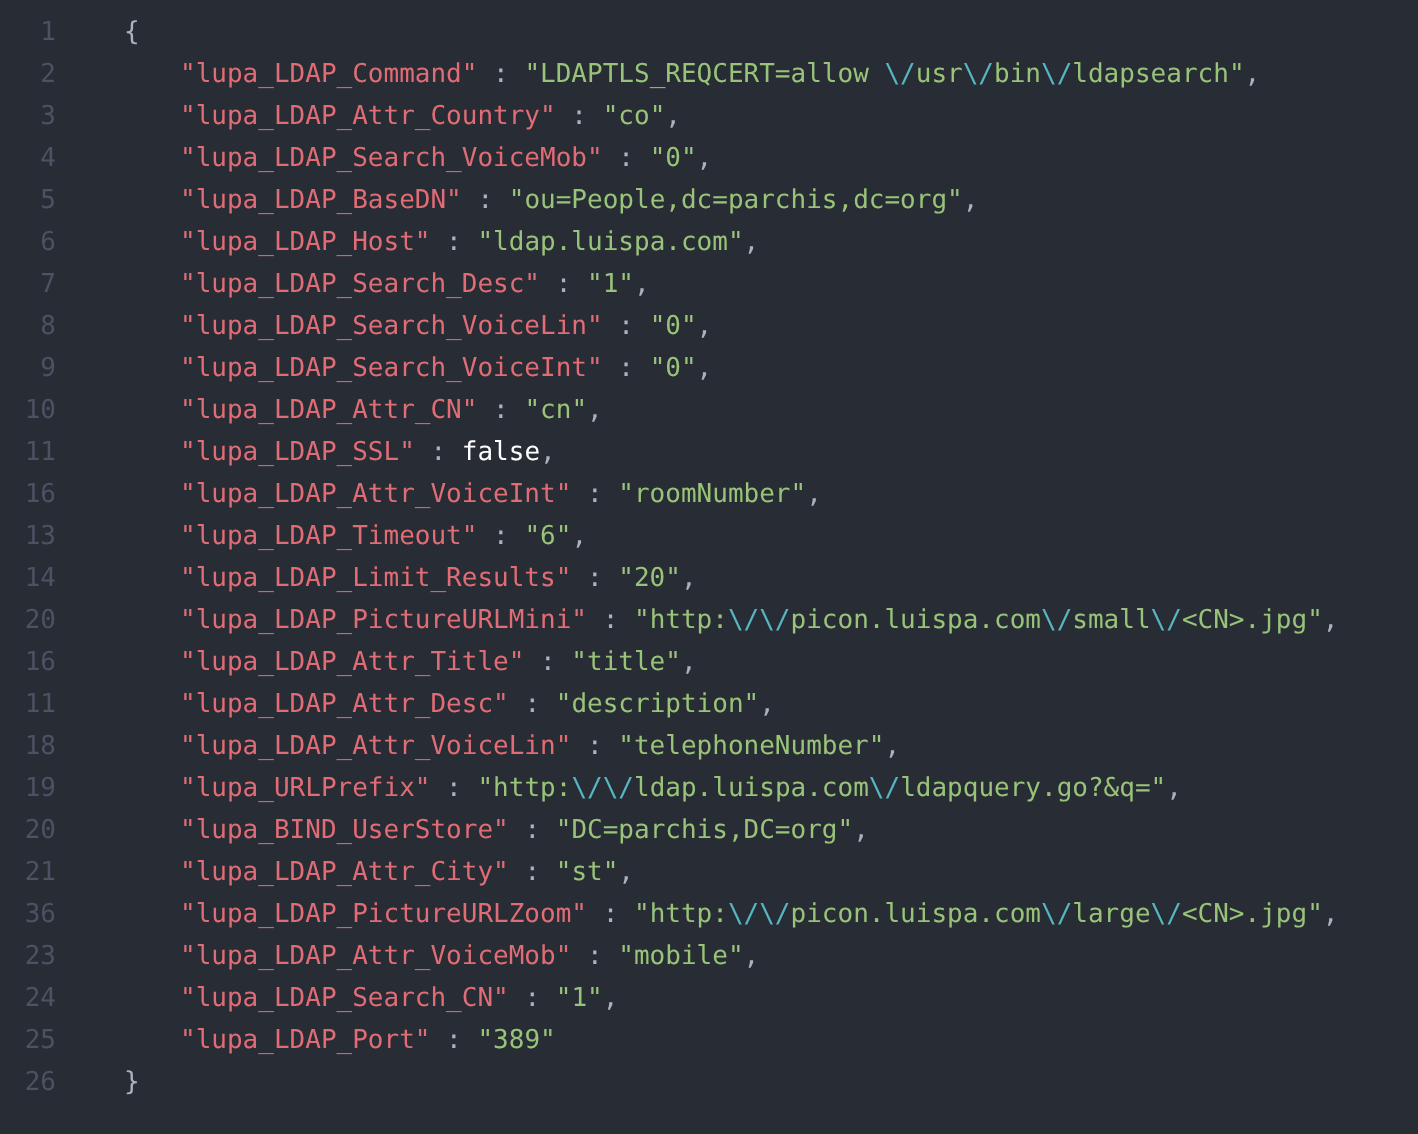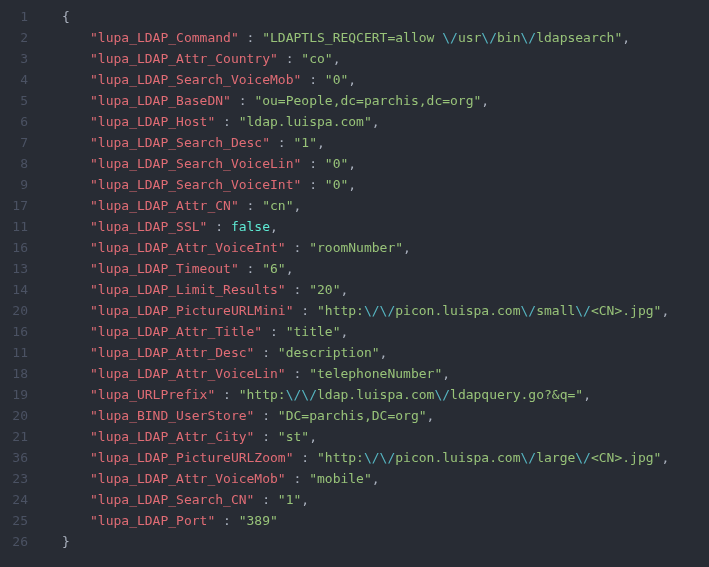--- a/index.html
+++ b/index.html
@@ -31,40 +31,40 @@
     white-space: pre;
     color: #abb2bf;
     flex: 1;
   }
   .code .row { height: 21px; display: block; }
   .punc   { color: #abb2bf; }
   .key    { color: #e06c75; }
   .str    { color: #98c379; }
   .esc    { color: #56b6c2; }
   .op     { color: #abb2bf; }
-  .bool   { color: #5eead4; }
+  .bool   { color: #ffffff; }
   .comma  { color: #abb2bf; }
   .indent1 { display:inline-block; width: 14px; }
   .indent2 { display:inline-block; width: 42px; }
 </style>
 </head>
 <body>
 
 <div class="editor">
   <div class="gutter" id="gutter">
       <div>1</div>
       <div>2</div>
       <div>3</div>
       <div>4</div>
       <div>5</div>
       <div>6</div>
       <div>7</div>
       <div>8</div>
       <div>9</div>
-      <div>17</div>
+      <div>10</div>
       <div>11</div>
       <div>16</div>
       <div>13</div>
       <div>14</div>
       <div>20</div>
       <div>16</div>
       <div>11</div>
       <div>18</div>
       <div>19</div>
       <div>20</div>

